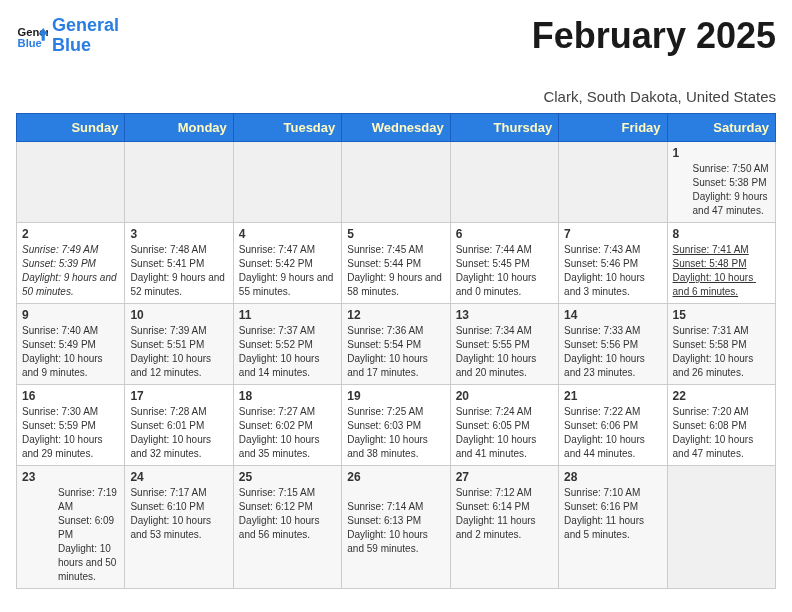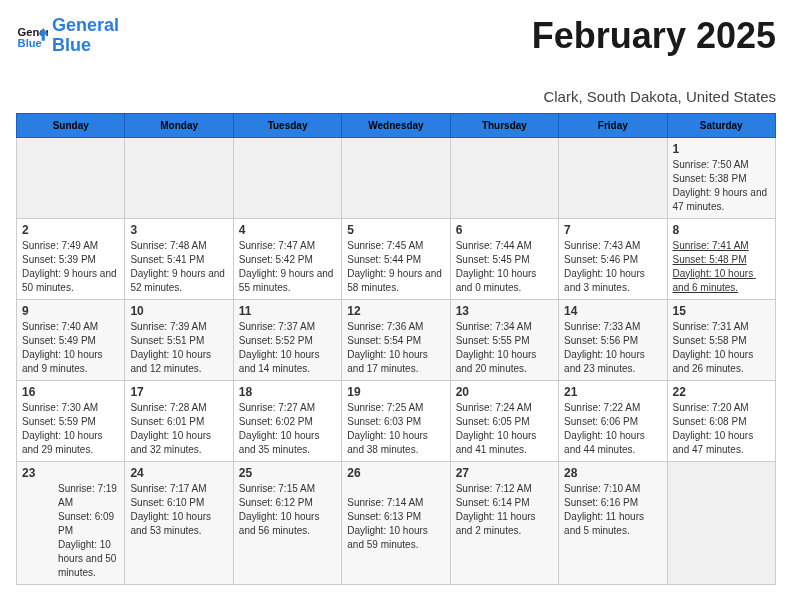--- a/index.html
+++ b/index.html
@@ -48,25 +48,25 @@
       color: #444;
       margin-top: 32px;
     }
     .calendar {
       width: 100%;
       border-collapse: collapse;
       border: 1px solid #ccc;
     }
     .calendar th {
       background: #2a7de1;
-      color: #000000;
-      font-size: 10px;
+      color: #fef9c3;
+      font-size: 13px;
       font-weight: bold;
       padding: 6px 6px;
-      text-align: center;
+      text-align: right;
       border: 1px solid #1a5fbf;
     }
     .calendar td {
       width: 107px;
       vertical-align: top;
       padding: 4px 5px;
       border: 1px solid #ccc;
       font-size: 10.5px;
       color: #333;
       min-height: 80px;
@@ -131,29 +131,29 @@
   <tbody id="calendar-body">
   <tr>
         <td class="empty-cell"></td>
         <td class="empty-cell"></td>
         <td class="empty-cell"></td>
         <td class="empty-cell"></td>
         <td class="empty-cell"></td>
         <td class="empty-cell"></td>
         <td>
           <span class="day-number">1</span>
-          <div class="day-info" style="white-space: pre-wrap;">Sunrise: 7:50 AM
+          <div class="day-info" style="white-space: pre-wrap; margin-left: 20px;">Sunrise: 7:50 AM
 Sunset: 5:38 PM
 Daylight: 9 hours and 47 minutes.</div>
         </td>
       </tr>
       <tr>
         <td>
           <span class="day-number">2</span>
-          <div class="day-info" style="white-space: pre-wrap;">Sunrise: 7:49 AM
+          <div class="day-info" style="white-space: pre-wrap; font-style: italic;">Sunrise: 7:49 AM
 Sunset: 5:39 PM
 Daylight: 9 hours and 50 minutes.</div>
         </td>
         <td>
           <span class="day-number">3</span>
           <div class="day-info" style="white-space: pre-wrap;">Sunrise: 7:48 AM
 Sunset: 5:41 PM
 Daylight: 9 hours and 52 minutes.</div>
         </td>
         <td>

